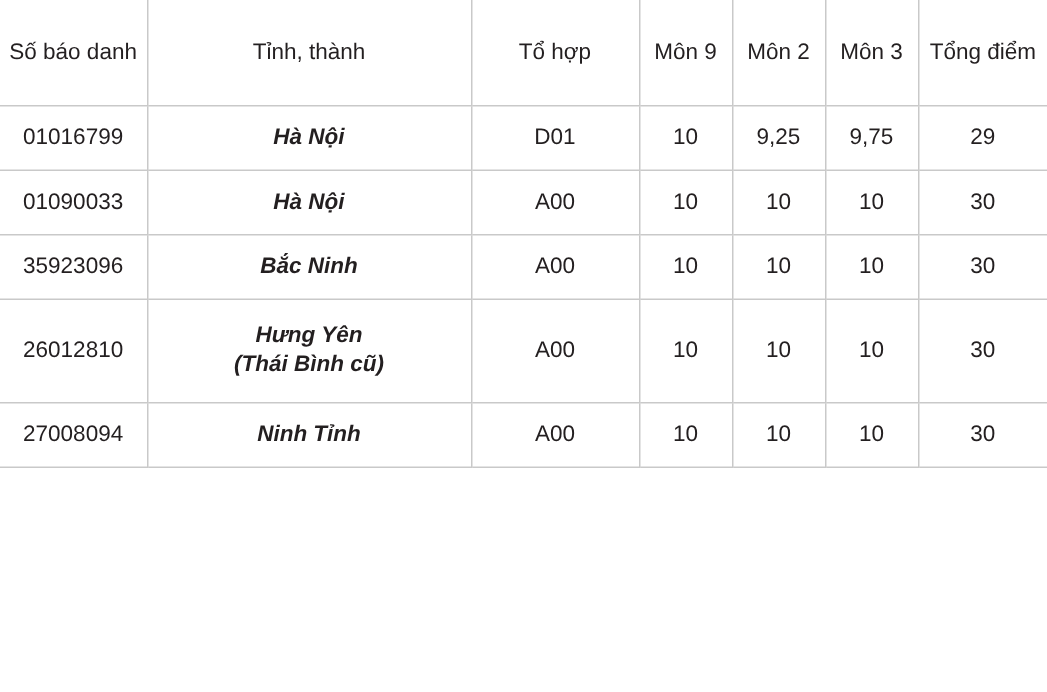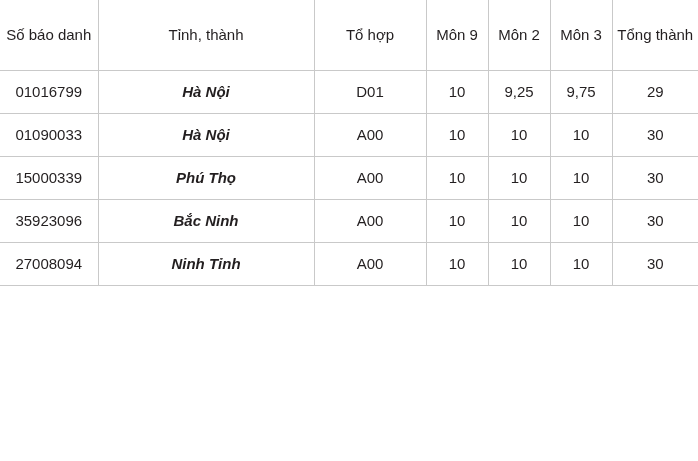--- a/index.html
+++ b/index.html
@@ -70,21 +70,21 @@
     <col class="col-total">
   </colgroup>
   <thead>
     <tr>
       <th>Số báo danh</th>
       <th>Tỉnh, thành</th>
       <th>Tổ hợp</th>
       <th>Môn 9</th>
       <th>Môn 2</th>
       <th>Môn 3</th>
-      <th>Tổng thành</th>
+      <th>Tổng điểm</th>
     </tr>
   </thead>
   <tbody>
     <tr>
       <td>01016799</td>
       <td class="cell-prov">
         <span class="sub-line">Hà Nội</span>
       </td>
       <td>D01</td>
       <td>10</td>
@@ -97,34 +97,35 @@
       <td class="cell-prov">
         <span class="sub-line">Hà Nội</span>
       </td>
       <td>A00</td>
       <td>10</td>
       <td>10</td>
       <td>10</td>
       <td>30</td>
     </tr>
     <tr>
-      <td>15000339</td>
+      <td>35923096</td>
       <td class="cell-prov">
-        <span class="sub-line">Phú Thọ</span>
+        <span class="sub-line">Bắc Ninh</span>
       </td>
       <td>A00</td>
       <td>10</td>
       <td>10</td>
       <td>10</td>
       <td>30</td>
     </tr>
-    <tr>
-      <td>35923096</td>
+    <tr class="tall">
+      <td>26012810</td>
       <td class="cell-prov">
-        <span class="sub-line">Bắc Ninh</span>
+        <span class="sub-line">Hưng Yên</span>
+        <span class="sub-line">(Thái Bình cũ)</span>
       </td>
       <td>A00</td>
       <td>10</td>
       <td>10</td>
       <td>10</td>
       <td>30</td>
     </tr>
     <tr>
       <td>27008094</td>
       <td class="cell-prov">

